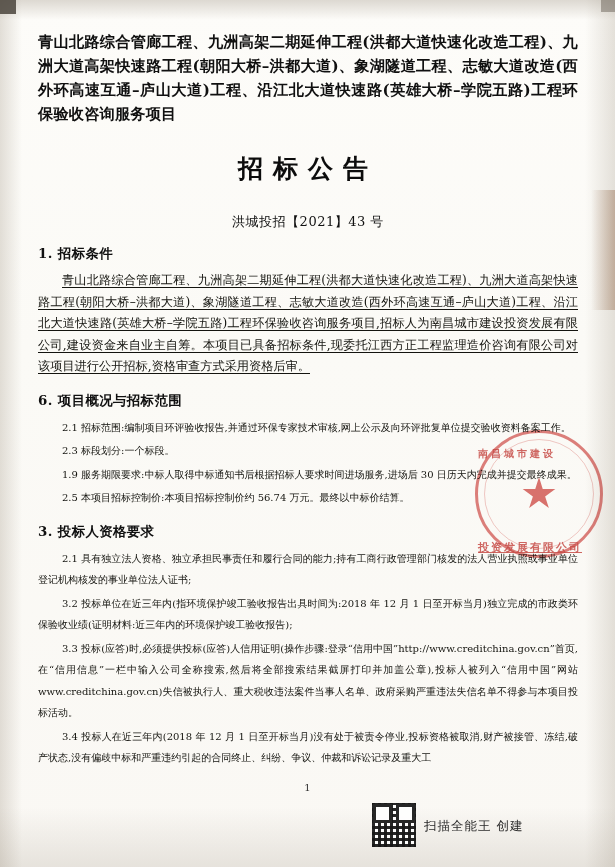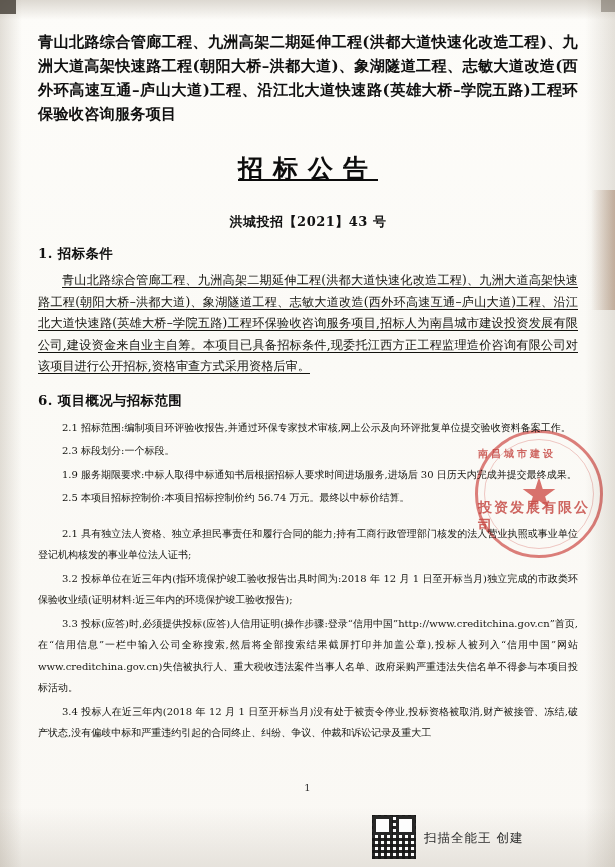--- a/index.html
+++ b/index.html
@@ -82,26 +82,25 @@
   }
 
   .doc-subtitle {
     font-family: "DejaVu Serif", "Liberation Serif", serif;
     font-weight: 700;
     font-size: 25px;
     letter-spacing: 10px;
     text-align: center;
     color: #0c0c0c;
     margin-top: 26px;
-    text-decoration: underline;
   }
 
   .doc-number {
     font-family: "DejaVu Serif", "Liberation Serif", serif;
-    font-weight: 700;
+    font-weight: 400;
     font-size: 13px;
     text-align: center;
     color: #111;
     margin-top: 28px;
     letter-spacing: .5px;
   }
 
   .section {
     margin-top: 14px;
   }
@@ -178,26 +177,26 @@
   .seal-text-top, .seal-text-bottom {
     position: absolute;
     left: 0; right: 0;
     text-align: left;
     font-family: "DejaVu Serif", "Liberation Serif", serif;
     color: rgba(190,38,33,0.85);
     font-weight: 700;
     letter-spacing: 3px;
   }
   .seal-text-top { top: 14px; font-size: 10px; }
-  .seal-text-bottom { bottom: 20px; font-size: 14px; letter-spacing: 2px; }
+  .seal-text-bottom { bottom: 0; font-size: 11px; letter-spacing: 2px; text-decoration: underline; }
 
   
   .footer-bar {
     position: absolute;
-    left: 0; bottom: 0;
+    left: 0; bottom: 12px;
     width: 615px;
     height: 56px;
   }
   .qr {
     position: absolute;
     left: 372px;
     bottom: 8px;
     width: 44px;
     height: 44px;
     background:
@@ -252,20 +251,21 @@
 
     <div class="section">
       <div class="section-heading">6. 项目概况与招标范围</div>
       <div class="sub-item">2.1 招标范围:编制项目环评验收报告,并通过环保专家技术审核,网上公示及向环评批复单位提交验收资料备案工作。</div>
       <div class="sub-item">2.3 标段划分:一个标段。</div>
       <div class="sub-item">1.9 服务期限要求:中标人取得中标通知书后根据招标人要求时间进场服务,进场后 30 日历天内完成并提交最终成果。</div>
       <div class="sub-item">2.5 本项目招标控制价:本项目招标控制价约 56.74 万元。最终以中标价结算。</div>
     </div>
 
     <div class="section">
+      <div class="section-heading">3. 投标人资格要求</div>
       <div class="sub-item">2.1 具有独立法人资格、独立承担民事责任和履行合同的能力;持有工商行政管理部门核发的法人营业执照或事业单位登记机构核发的事业单位法人证书;</div>
       <div class="sub-item">3.2 投标单位在近三年内(指环境保护竣工验收报告出具时间为:2018 年 12 月 1 日至开标当月)独立完成的市政类环保验收业绩(证明材料:近三年内的环境保护竣工验收报告);</div>
       <div class="sub-item">3.3 投标(应答)时,必须提供投标(应答)人信用证明(操作步骤:登录“信用中国”http://www.creditchina.gov.cn”首页,在“信用信息”一栏中输入公司全称搜索,然后将全部搜索结果截屏打印并加盖公章),投标人被列入“信用中国”网站 www.creditchina.gov.cn)失信被执行人、重大税收违法案件当事人名单、政府采购严重违法失信名单不得参与本项目投标活动。</div>
       <div class="sub-item">3.4 投标人在近三年内(2018 年 12 月 1 日至开标当月)没有处于被责令停业,投标资格被取消,财产被接管、冻结,破产状态,没有偏歧中标和严重违约引起的合同终止、纠纷、争议、仲裁和诉讼记录及重大工</div>
     </div>
 
   </div>
 
   <div class="page-number">1</div>
 

